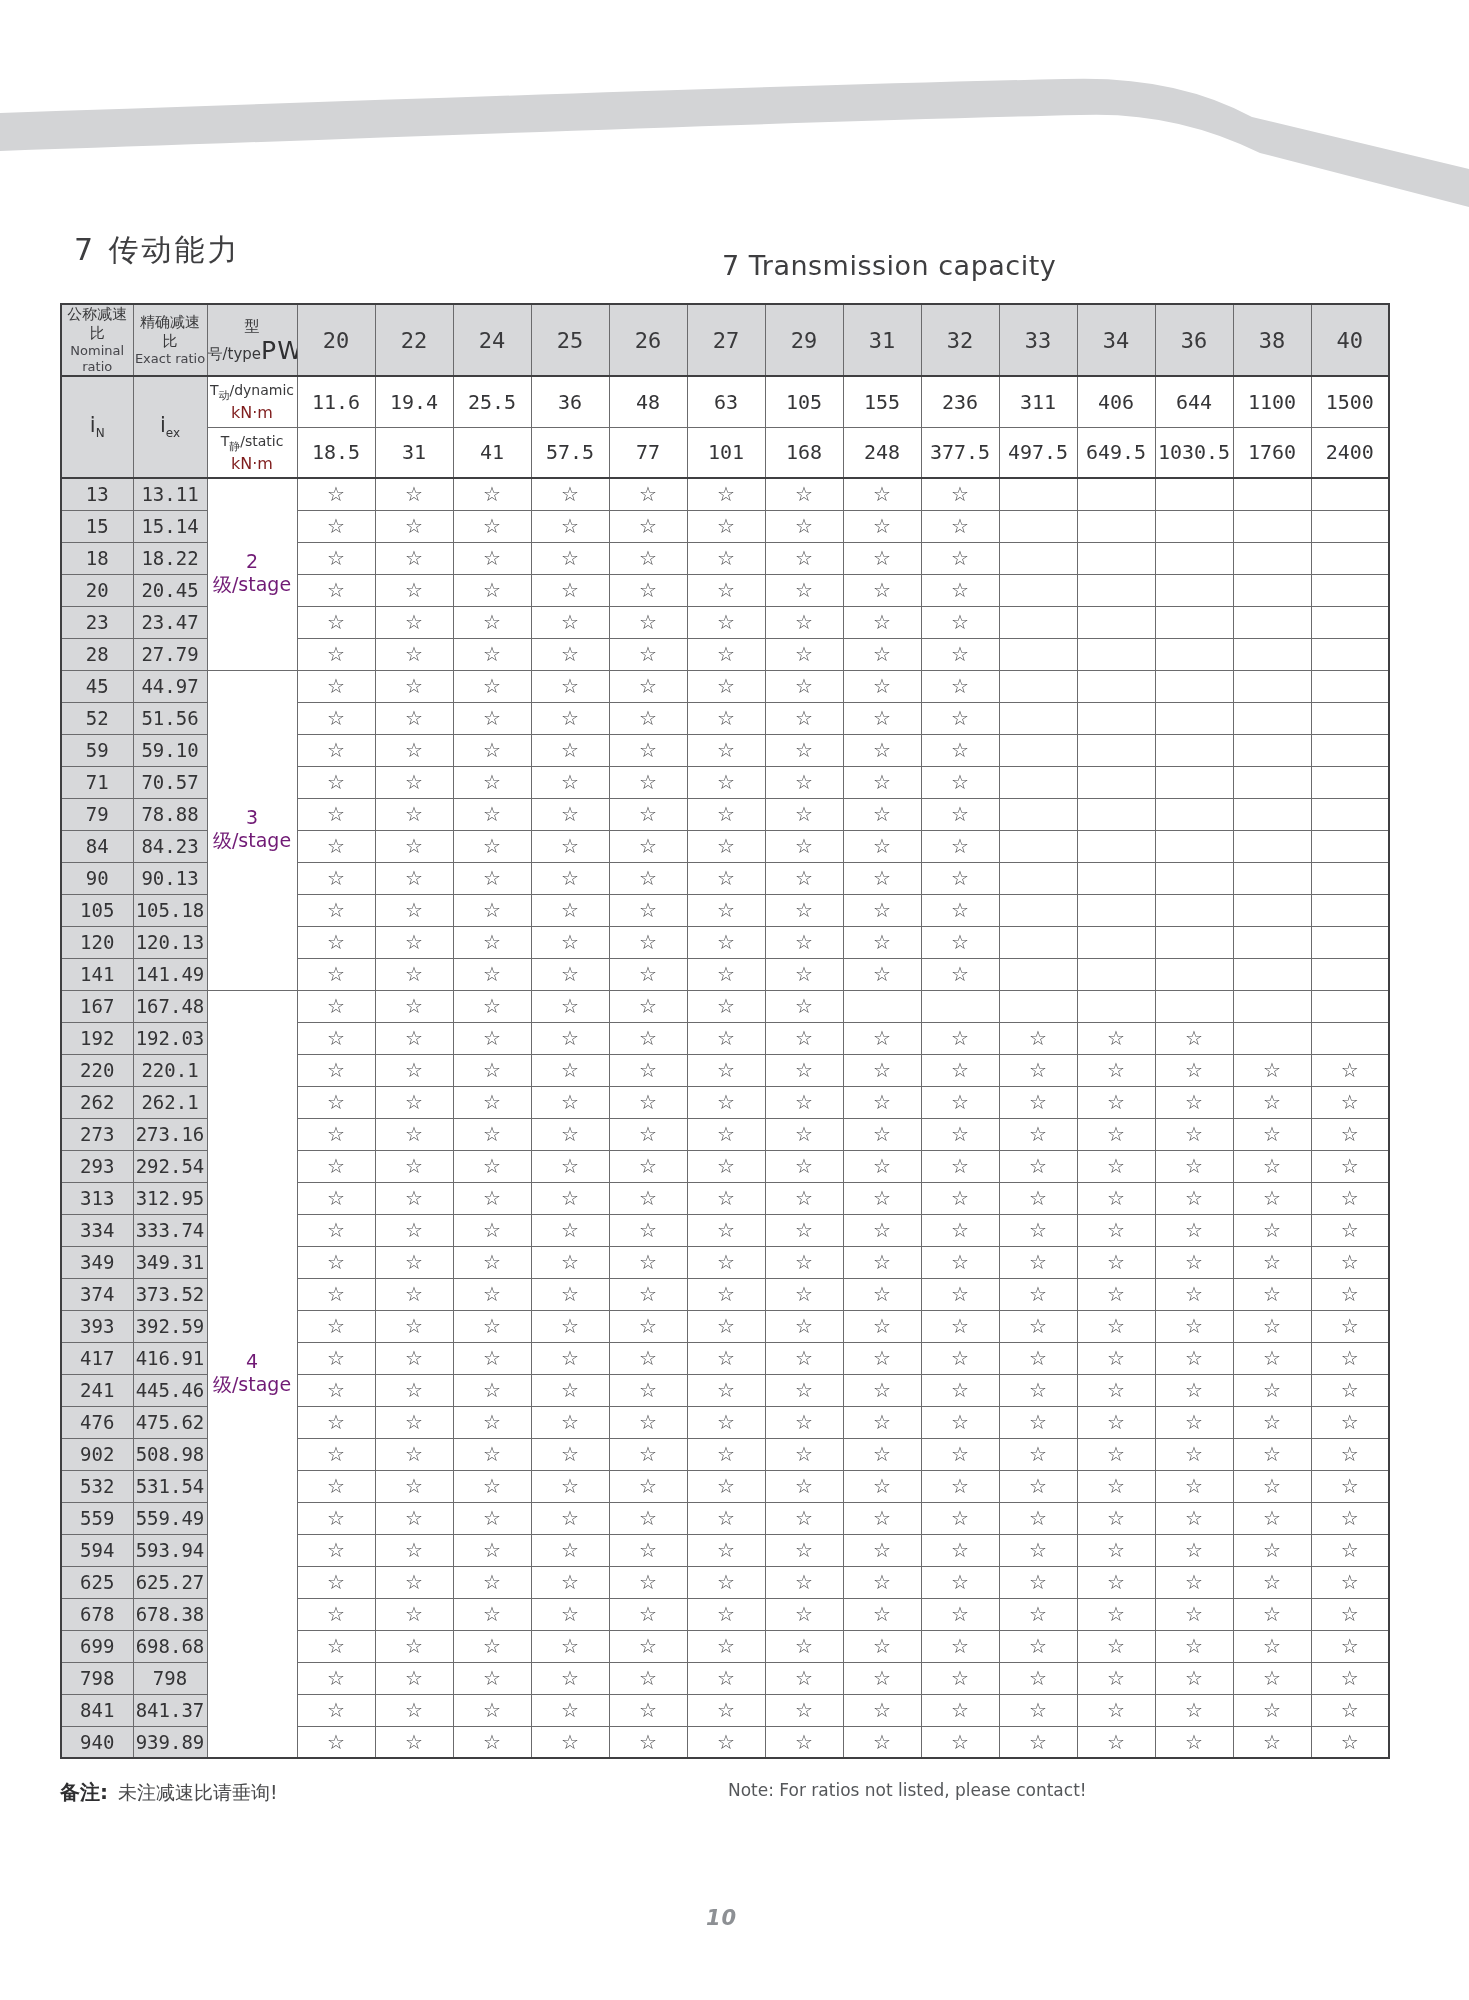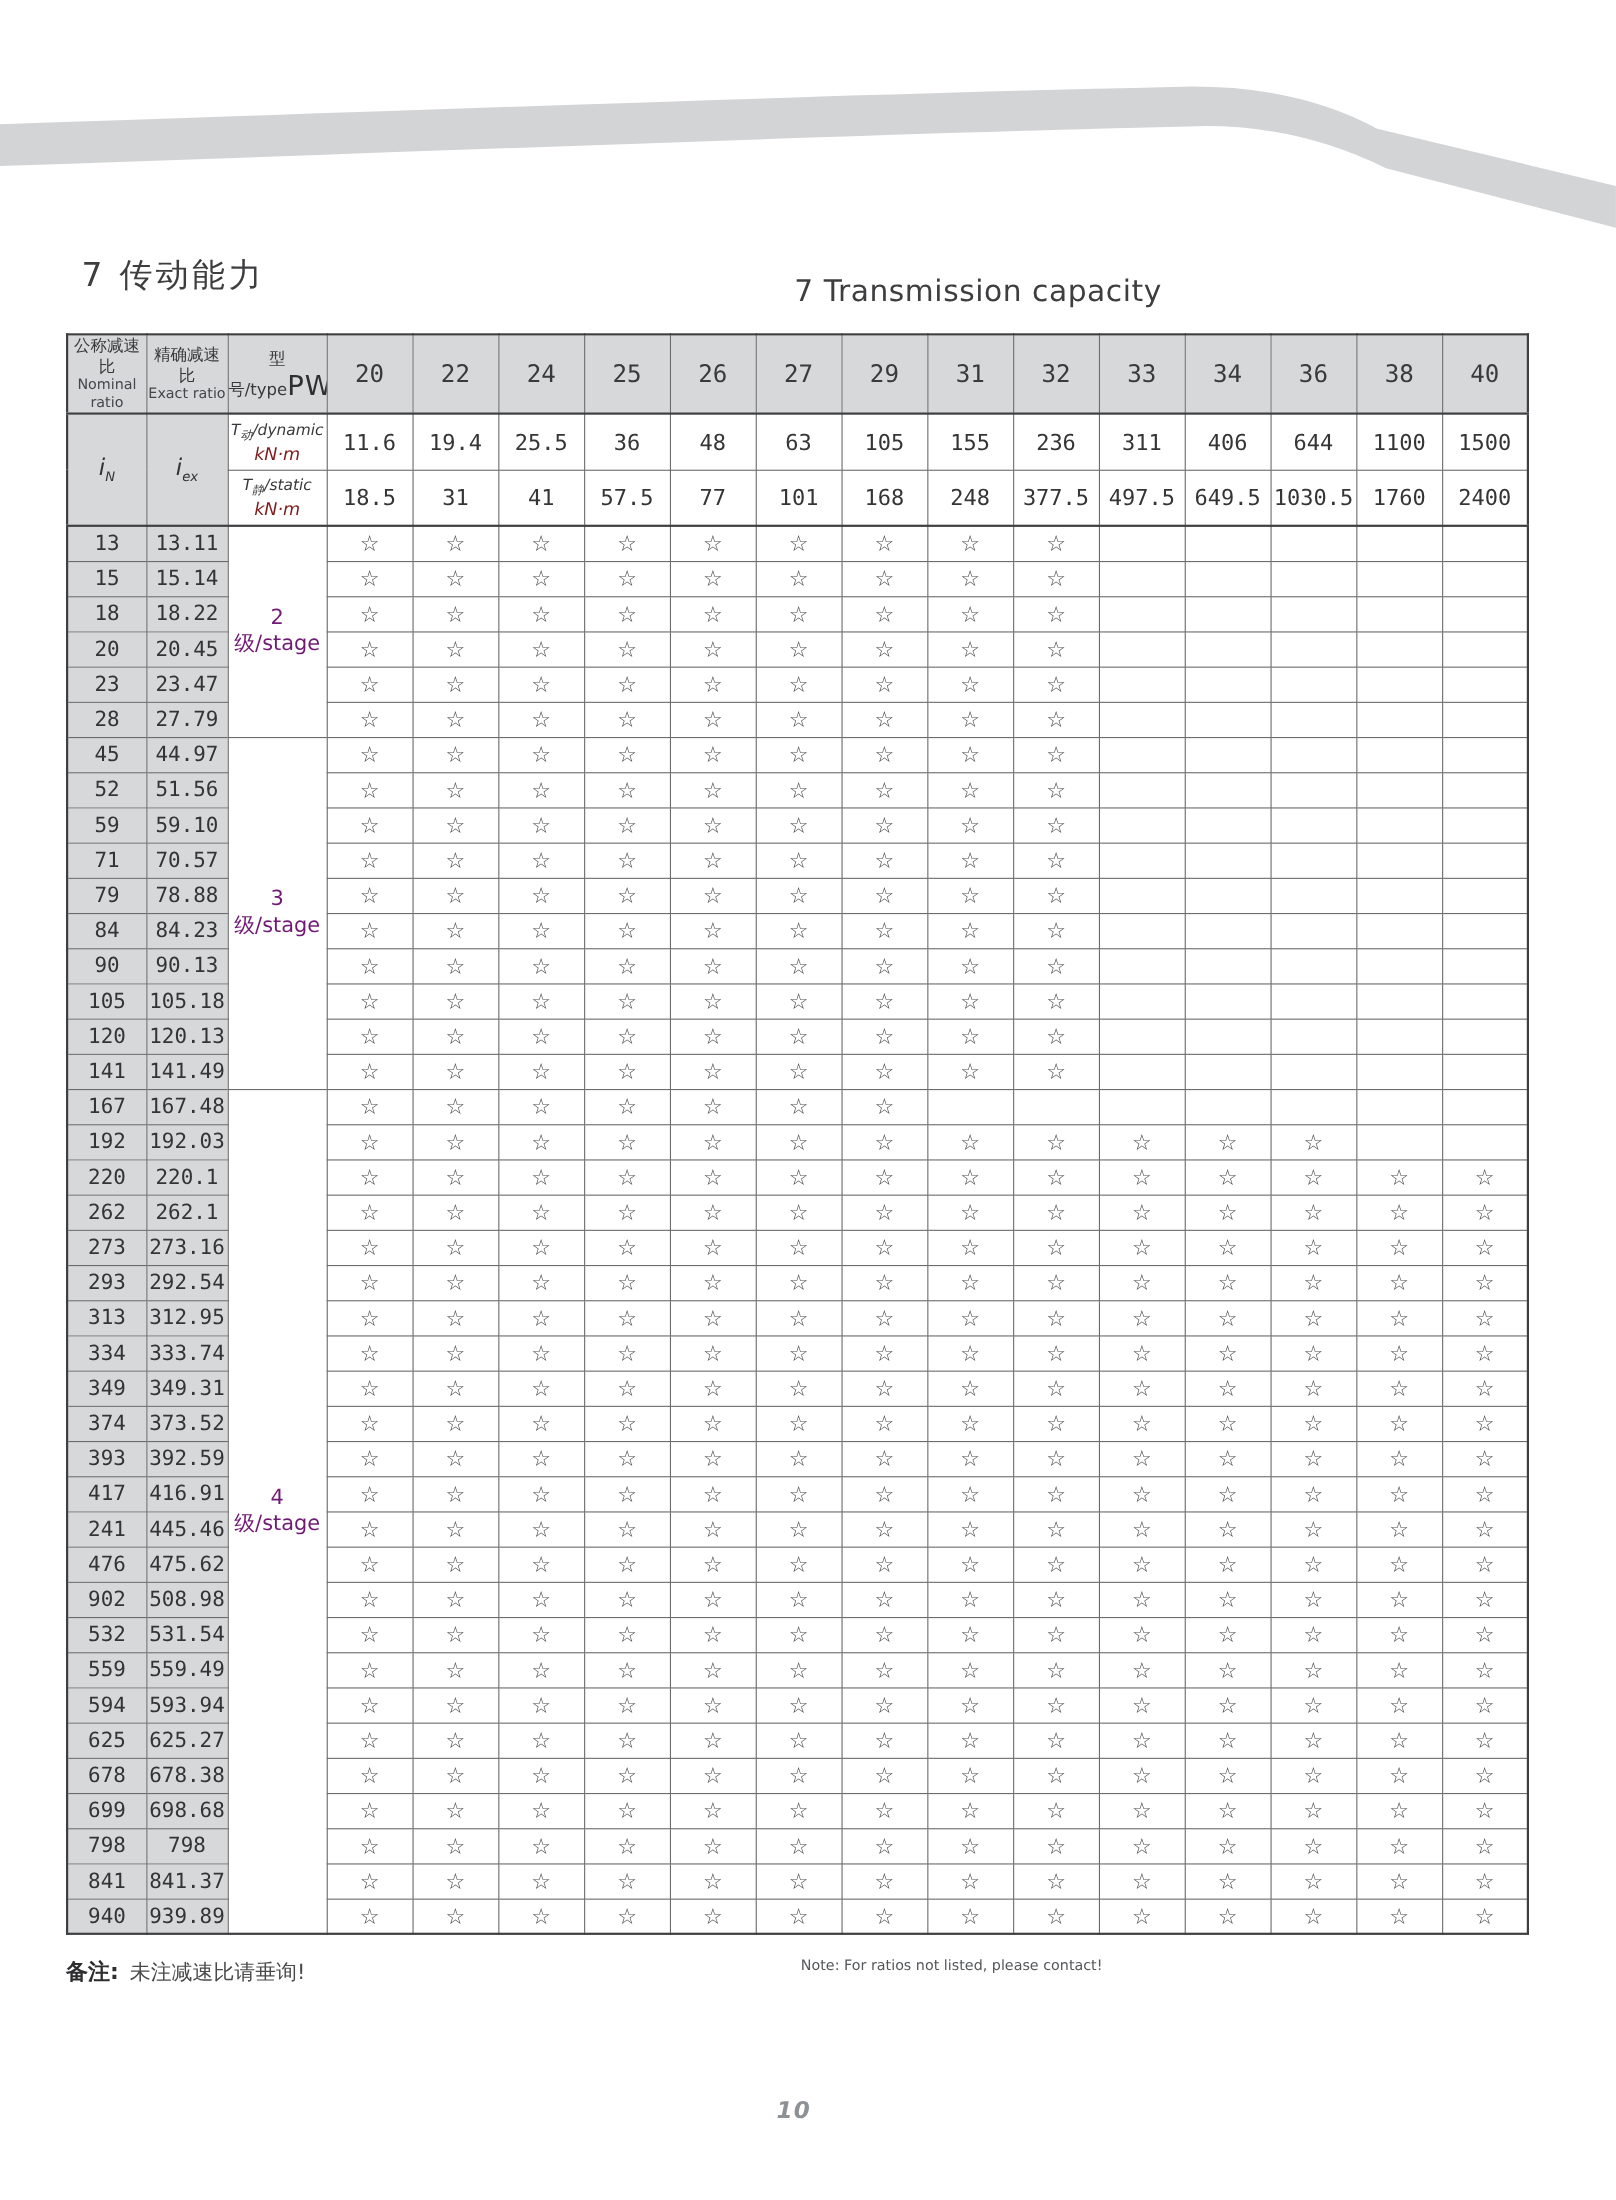--- a/index.html
+++ b/index.html
@@ -35,42 +35,42 @@
 
   .r-sizes th { height:57px; }
   .hdr2 .h-zh { font-size:15px; line-height:19px; color:#39393b; }
   .hdr2 .h-en { font-size:13px; line-height:16px; color:#45454a; }
   .type-small { font-size:15px; color:#39393b; }
   .type-big { font-size:25px; color:#2f2f31; letter-spacing:1px; }
   .size-cell { font-family:"DejaVu Sans Mono", monospace; font-size:22px; color:#3a3a3c; }
   .r-sizes { border-bottom:2px solid #3f3f41; }
   thead { border-bottom:2.5px solid #3f3f41; }
 
-  .r-dyn th, .r-stat th { height:51px; background:#ffffff;font-style:italic; }
+  .r-dyn th, .r-stat th { height:51px; background:#ffffff; }
   .i-cell { background:#d7d8da !important; font-size:21px; color:#333335; }
   .i-cell sub { font-size:12px; }
   .t-label { font-size:14px; color:#39393b; line-height:17px; }
   .t-label sub { font-size:11px; }
   .t-label .unit { font-size:16px; color:#7f1d1d; }
   .tval { font-family:"DejaVu Sans Mono", monospace; font-size:20px; color:#353537; background:#ffffff; }
 
   tbody td { height:32px; }
   .c-nom, .c-exact {
     background:#d7d8da;
     font-family:"DejaVu Sans Mono", monospace;
     font-size:19px; color:#343436;
   }
   .c-stage { background:#ffffff; font-size:19px; color:#701a75; }
   .c-star { background:#ffffff; font-size:20px; color:#4c4c4e; }
   .group-start td { border-top:2px solid #3f3f41; }
 
   .note-row { position:absolute; left:60px; top:1779px; width:1330px; }
   .note-label { font-size:20px; font-weight:bold; color:#2e2e30; }
   .note-zh { font-size:19px; color:#4a4a4c; margin-left:10px; }
-  .note-en { position:absolute; left:668px; top:1px; font-size:13px; color:#55575a; }
+  .note-en { position:absolute; left:668px; top:1px; font-size:17px; color:#55575a; }
 
   .page-num {
     position:absolute; left:706px; top:1906px;
     font-size:21px; font-weight:bold; font-style:italic; color:#8d9094;
     letter-spacing:1px;
   }
 </style>
 </head>
 <body>
 

